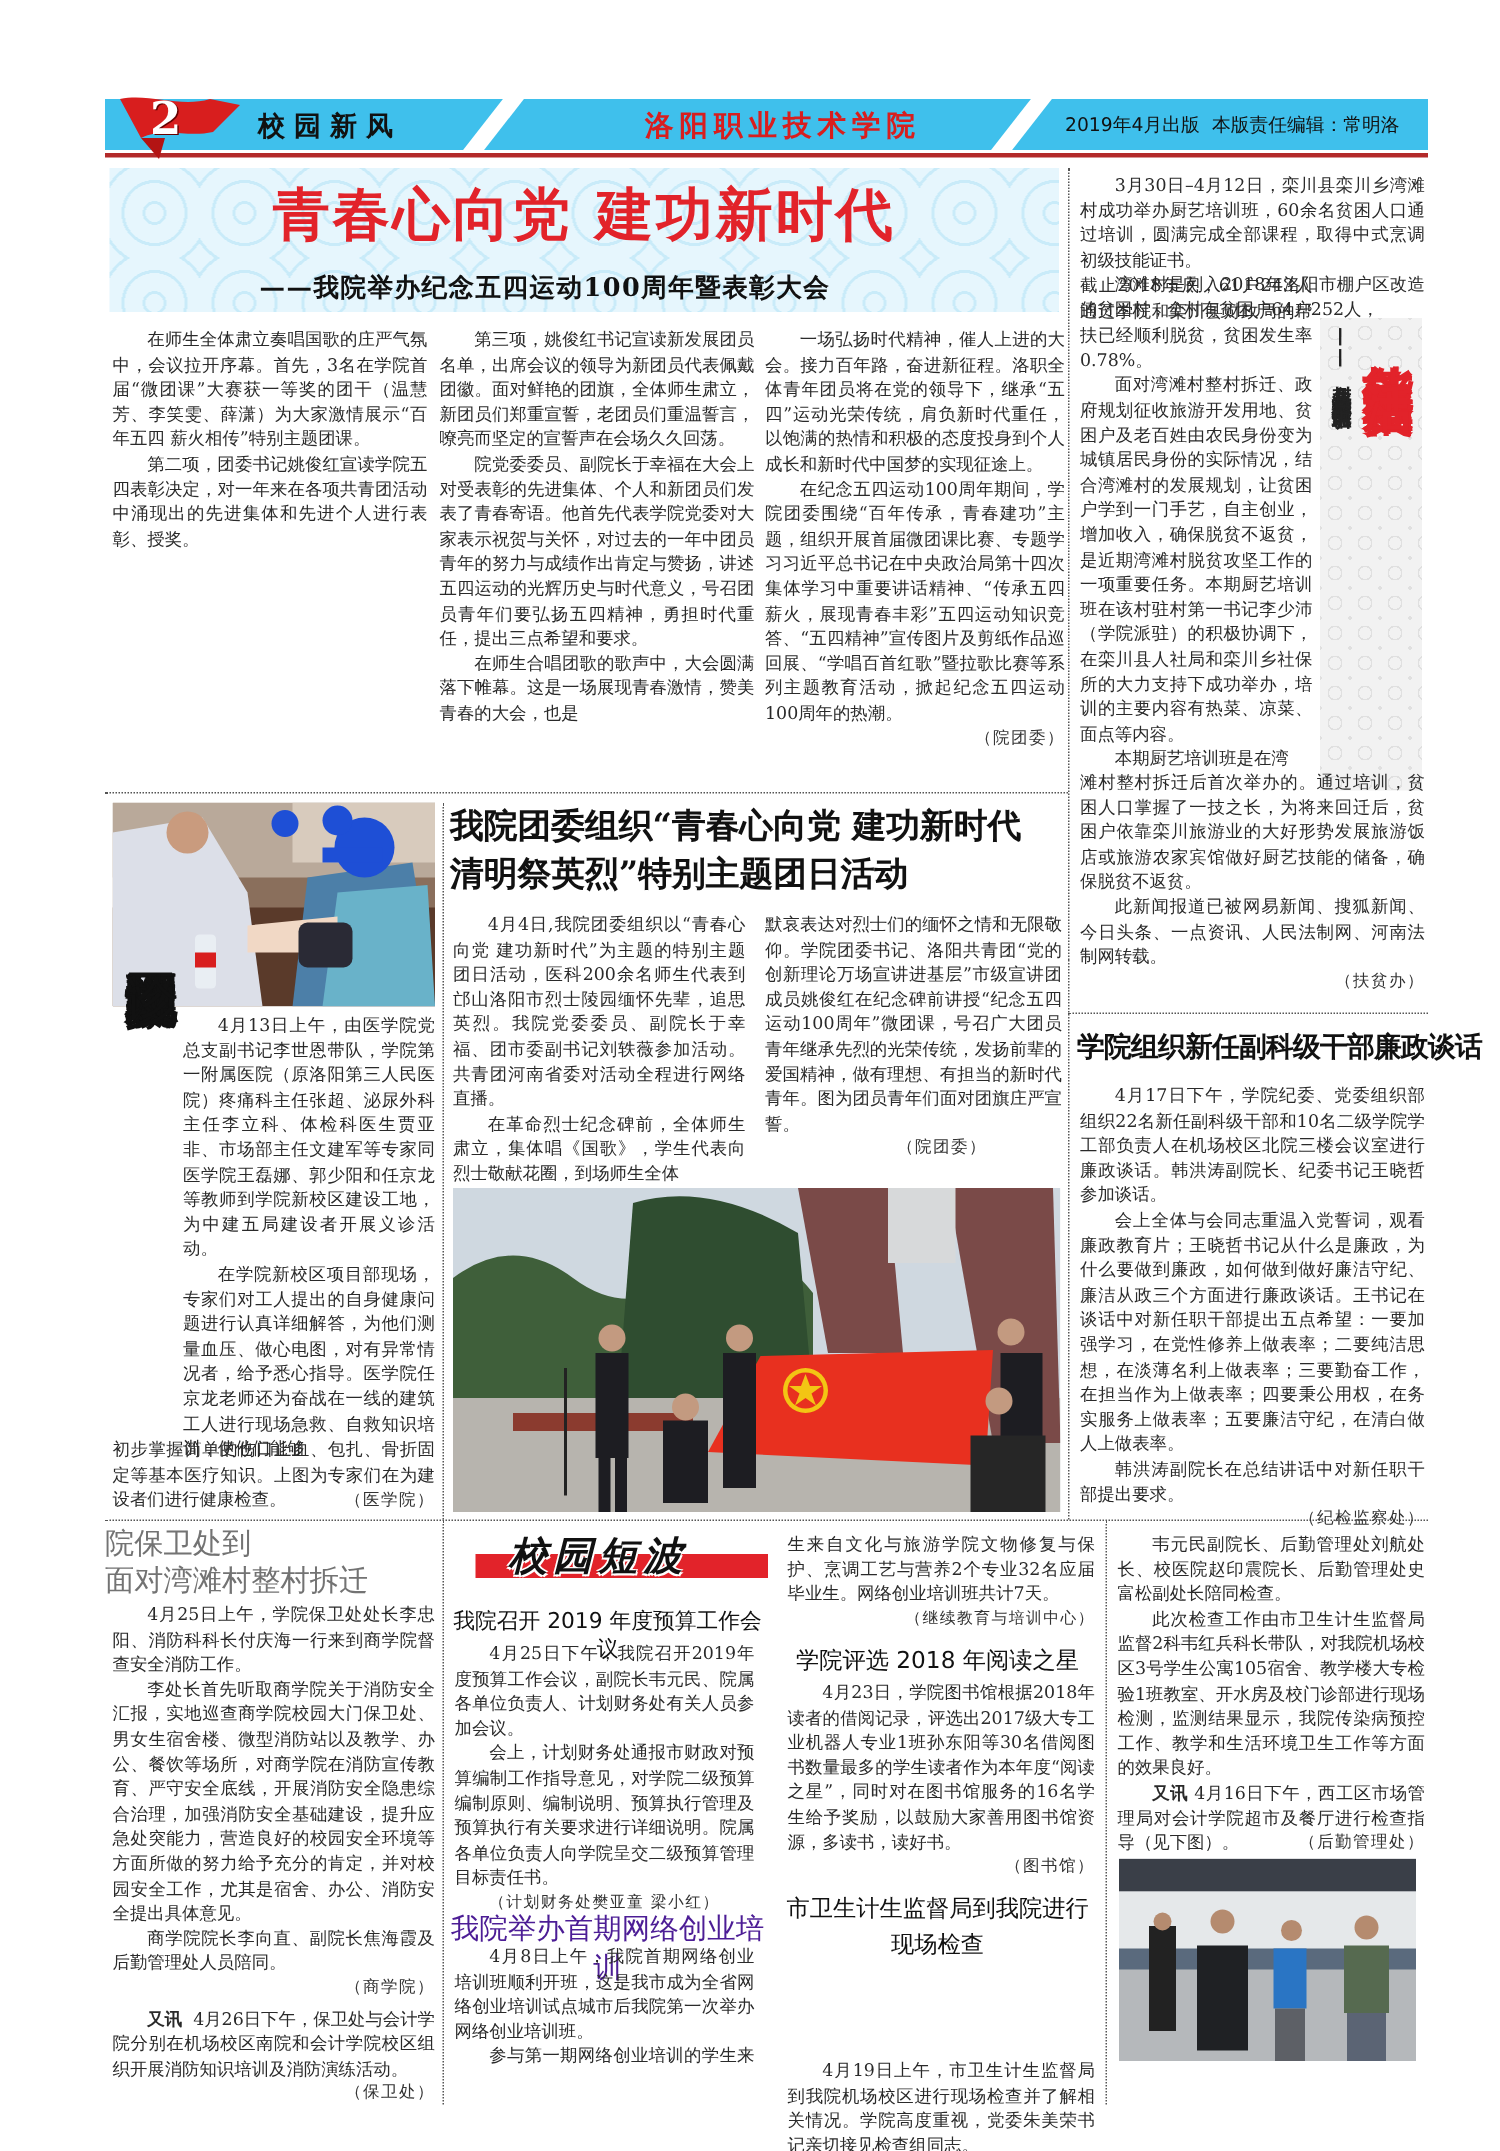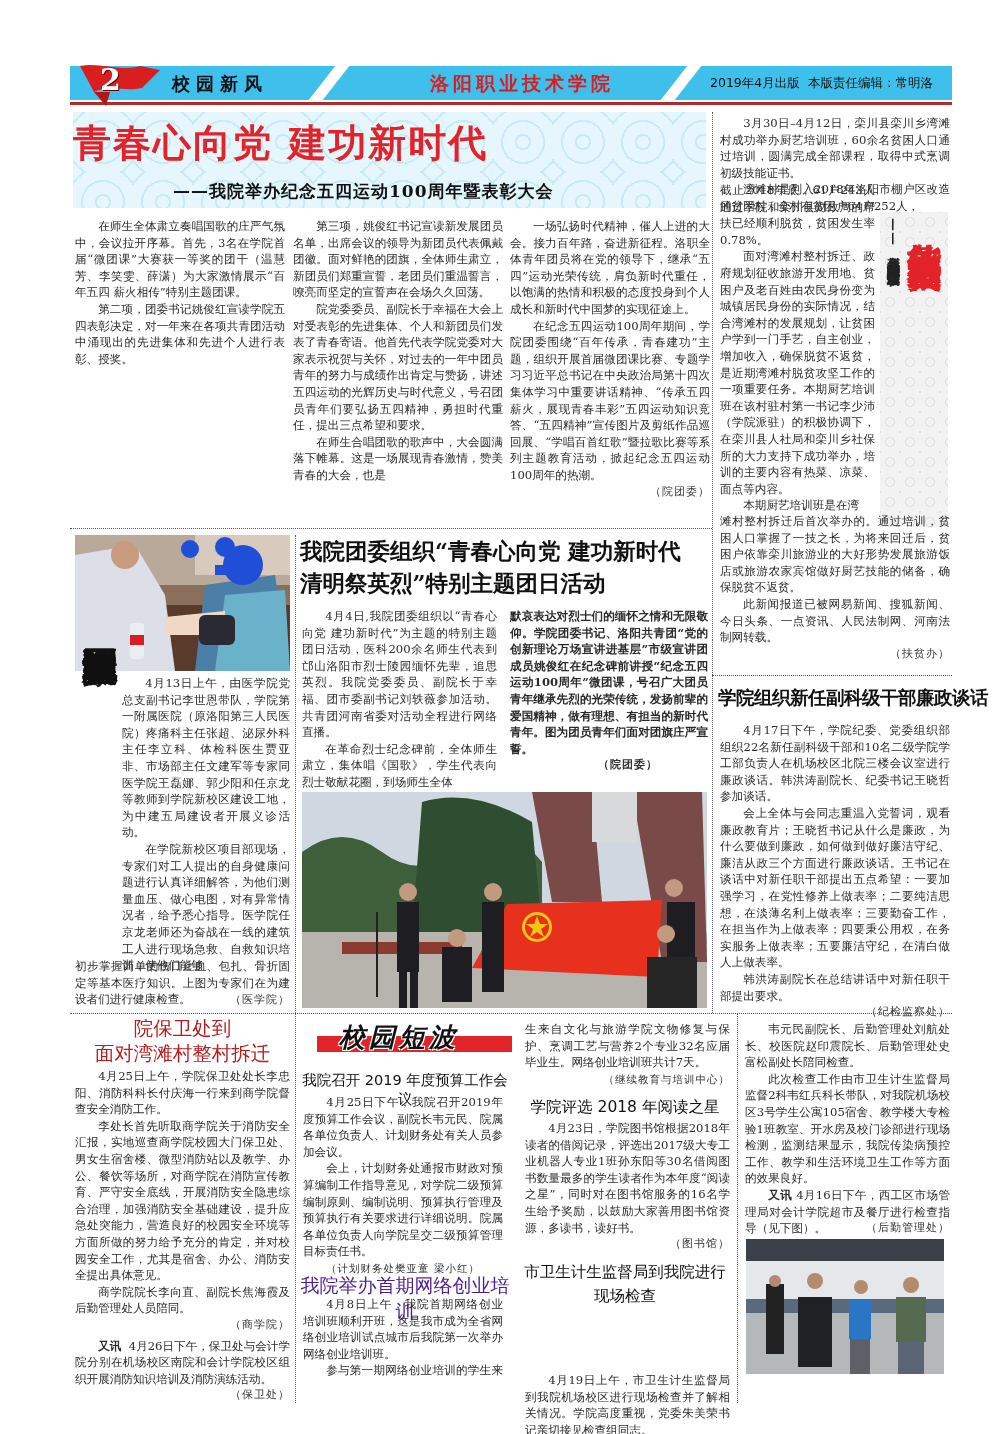--- a/index.html
+++ b/index.html
@@ -22,21 +22,21 @@
       font-family: "DejaVu Serif", serif; text-shadow: 1px 1px 0 #600; }
   #masthead .section { position: absolute; left: 102px; top: 10px; font-size: 18px; font-weight: bold; letter-spacing: 6px; color: #111; }
   #masthead .school { position: absolute; left: 360px; top: 9px; font-size: 19px; font-weight: bold; letter-spacing: 4px; color: #d81e1e; }
   #masthead .date { position: absolute; left: 640px; top: 13px; font-size: 12.5px; color: #111; }
   #masthead .editor { position: absolute; left: 738px; top: 13px; font-size: 12.5px; color: #111; }
 
   
   #lead-banner { left: 73px; top: 112px; width: 633px; height: 96px;
       background: repeating-radial-gradient(circle at 30px 30px, #e6f6fd 0 6px, #c9ebf9 6px 8px, #e6f6fd 8px 14px);
       background-size: 60px 60px; }
-  #lead-banner .title { position: absolute; left: 0; width: 633px; top: 6px; font-size: 38px;
+  #lead-banner .title { position: absolute; left: 0; width: 633px; top: 6px; text-align: center; font-size: 38px;
       font-weight: bold; color: #e2232a; letter-spacing: 2px; }
   #lead-banner .subtitle { position: absolute; left: 100px; top: 68px; font-size: 17px; font-weight: bold; color: #111; letter-spacing: 1px; }
 
   
   .photo { overflow: hidden; }
 </style>
 </head>
 <body>
 
 <div id="masthead" class="abs">
@@ -136,21 +136,21 @@
 <div class="abs src" style="left:190px;top:992px;width:100px;">（医学院）</div>
 
 <div class="abs" style="left:300px;top:535px;width:410px;text-align:left;">
   <div style="font-size:22.5px;font-weight:bold;line-height:32px;color:#111;">我院团委组织“青春心向党 建功新时代</div>
   <div style="font-size:22.5px;font-weight:bold;line-height:32px;color:#111;">清明祭英烈”特别主题团日活动</div>
 </div>
 <div class="abs body-text" style="left:302px;top:608px;width:195px;">
   <p>4月4日,我院团委组织以“青春心向党 建功新时代”为主题的特别主题团日活动，医科200余名师生代表到邙山洛阳市烈士陵园缅怀先辈，追思英烈。我院党委委员、副院长于幸福、团市委副书记刘轶薇参加活动。共青团河南省委对活动全程进行网络直播。</p>
   <p>在革命烈士纪念碑前，全体师生肃立，集体唱《国歌》，学生代表向烈士敬献花圈，到场师生全体</p>
 </div>
-<div class="abs body-text" style="left:510px;top:608px;width:198px;font-weight:bold;">
+<div class="abs body-text" style="left:510px;top:608px;width:198px;">
   <p style="text-indent:0">默哀表达对烈士们的缅怀之情和无限敬仰。学院团委书记、洛阳共青团“党的创新理论万场宣讲进基层”市级宣讲团成员姚俊红在纪念碑前讲授“纪念五四运动100周年”微团课，号召广大团员青年继承先烈的光荣传统，发扬前辈的爱国精神，做有理想、有担当的新时代青年。图为团员青年们面对团旗庄严宣誓。</p>
   <div class="src" style="padding-right:50px;">（院团委）</div>
 </div>
 <div class="abs photo" style="left:302px;top:792px;width:405px;height:216px;">
   <svg width="405" height="216" viewBox="0 0 405 216">
     <rect width="405" height="216" fill="#cfd8e0"></rect>
     <rect x="0" y="140" width="405" height="76" fill="#b7b4ae"></rect>
     <path d="M0 60 Q40 30 80 60 T160 55 Q200 20 240 70 L240 140 L0 140 Z" fill="#3f5f3a"></path>
     <path d="M120 10 Q170 -5 230 30 L240 140 L110 140 Z" fill="#2f4d30"></path>
     <path d="M230 0 L290 0 L300 110 L250 110 Z" fill="#7a4a48"></path>
@@ -178,21 +178,21 @@
 </div>
 
 <div class="abs sans" style="left:718px;top:685px;width:232px;font-size:18.5px;font-weight:bold;color:#111;white-space:nowrap;letter-spacing:-0.5px;">学院组织新任副科级干部廉政谈话</div>
 <div class="abs body-text" style="left:720px;top:722px;width:230px;">
   <p>4月17日下午，学院纪委、党委组织部组织22名新任副科级干部和10名二级学院学工部负责人在机场校区北院三楼会议室进行廉政谈话。韩洪涛副院长、纪委书记王晓哲参加谈话。</p>
   <p>会上全体与会同志重温入党誓词，观看廉政教育片；王晓哲书记从什么是廉政，为什么要做到廉政，如何做到做好廉洁守纪、廉洁从政三个方面进行廉政谈话。王书记在谈话中对新任职干部提出五点希望：一要加强学习，在党性修养上做表率；二要纯洁思想，在淡薄名利上做表率；三要勤奋工作，在担当作为上做表率；四要秉公用权，在务实服务上做表率；五要廉洁守纪，在清白做人上做表率。</p>
   <p>韩洪涛副院长在总结讲话中对新任职干部提出要求。</p>
   <div class="src">（纪检监察处）</div>
 </div>
 
-<div class="abs sans" style="left:70px;top:1016px;width:225px;text-align:center;font-size:19.5px;line-height:25px;color:#b91c1c;">
+<div class="abs sans" style="left:70px;top:1016px;width:225px;text-align:left;font-size:19.5px;line-height:25px;color:#737373;">
   <div>院保卫处到</div>
   <div>面对湾滩村整村拆迁</div>
 </div>
 <div class="abs body-text" style="left:75px;top:1068px;width:215px;">
   <p>4月25日上午，学院保卫处处长李忠阳、消防科科长付庆海一行来到商学院督查安全消防工作。</p>
   <p>李处长首先听取商学院关于消防安全汇报，实地巡查商学院校园大门保卫处、男女生宿舍楼、微型消防站以及教学、办公、餐饮等场所，对商学院在消防宣传教育、严守安全底线，开展消防安全隐患综合治理，加强消防安全基础建设，提升应急处突能力，营造良好的校园安全环境等方面所做的努力给予充分的肯定，并对校园安全工作，尤其是宿舍、办公、消防安全提出具体意见。</p>
   <p>商学院院长李向直、副院长焦海霞及后勤管理处人员陪同。</p>
   <div class="src">（商学院）</div>
   <p style="margin-top:4px;"><b>又讯</b>&nbsp;&nbsp;<span>4月26日下午，保卫处与会计学院分别在机场校区南院和会计学院校区组织开展消防知识培训及消防演练活动。</span></p>
   <div class="src">（保卫处）</div>

